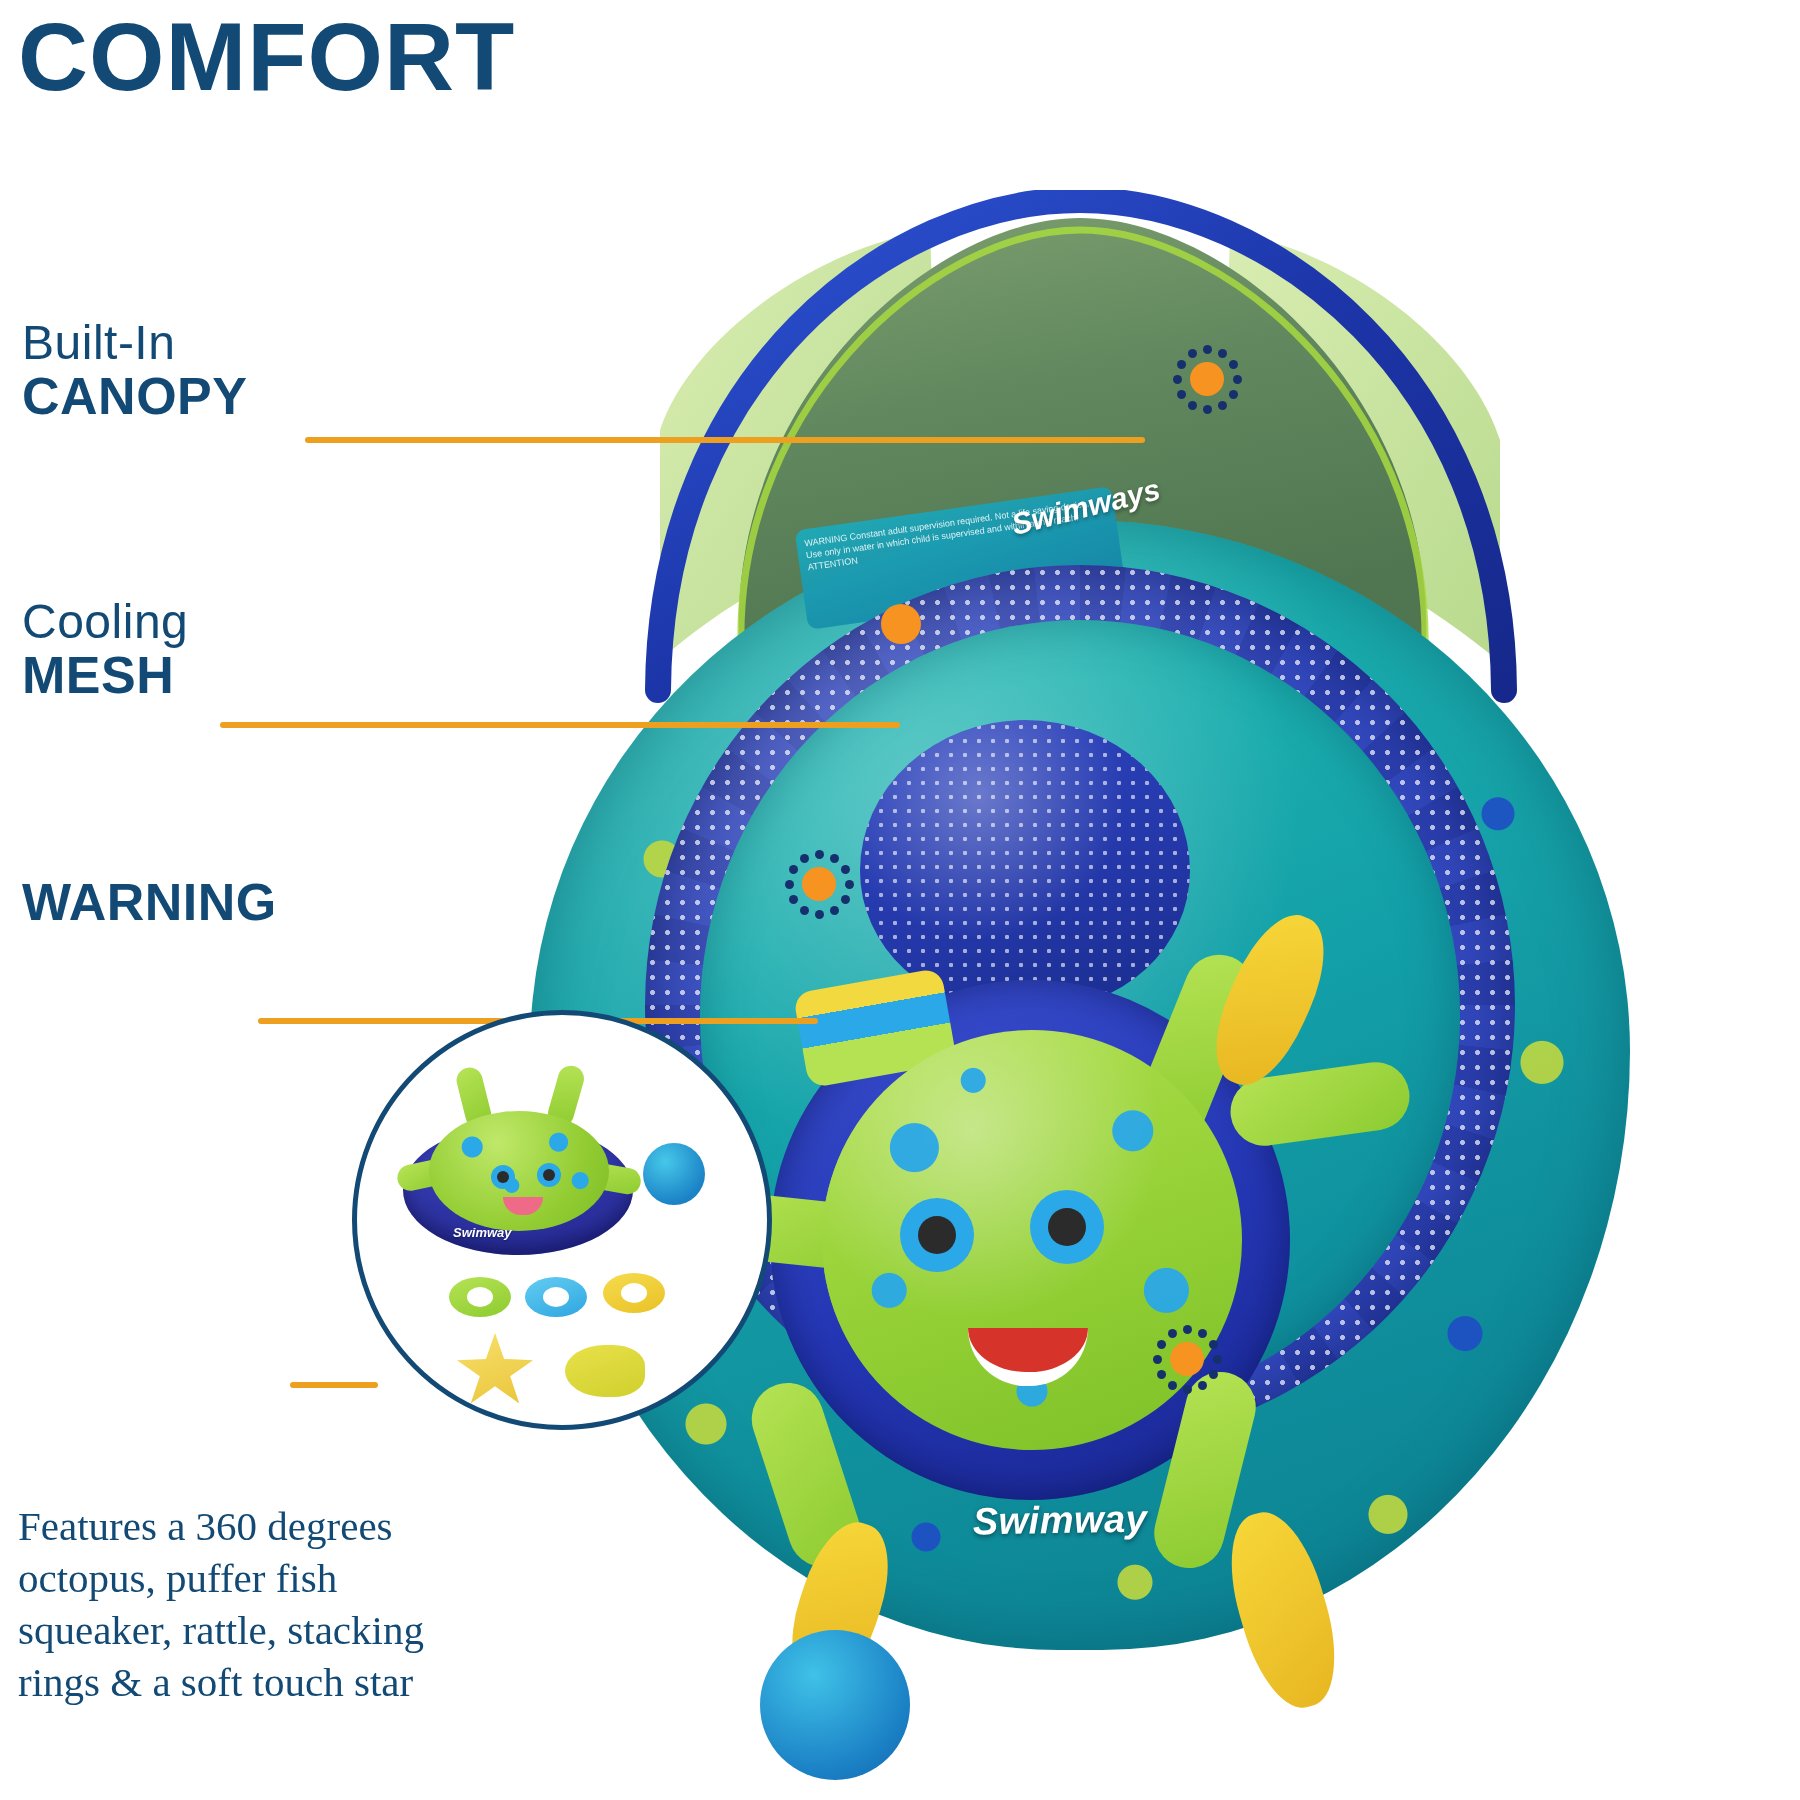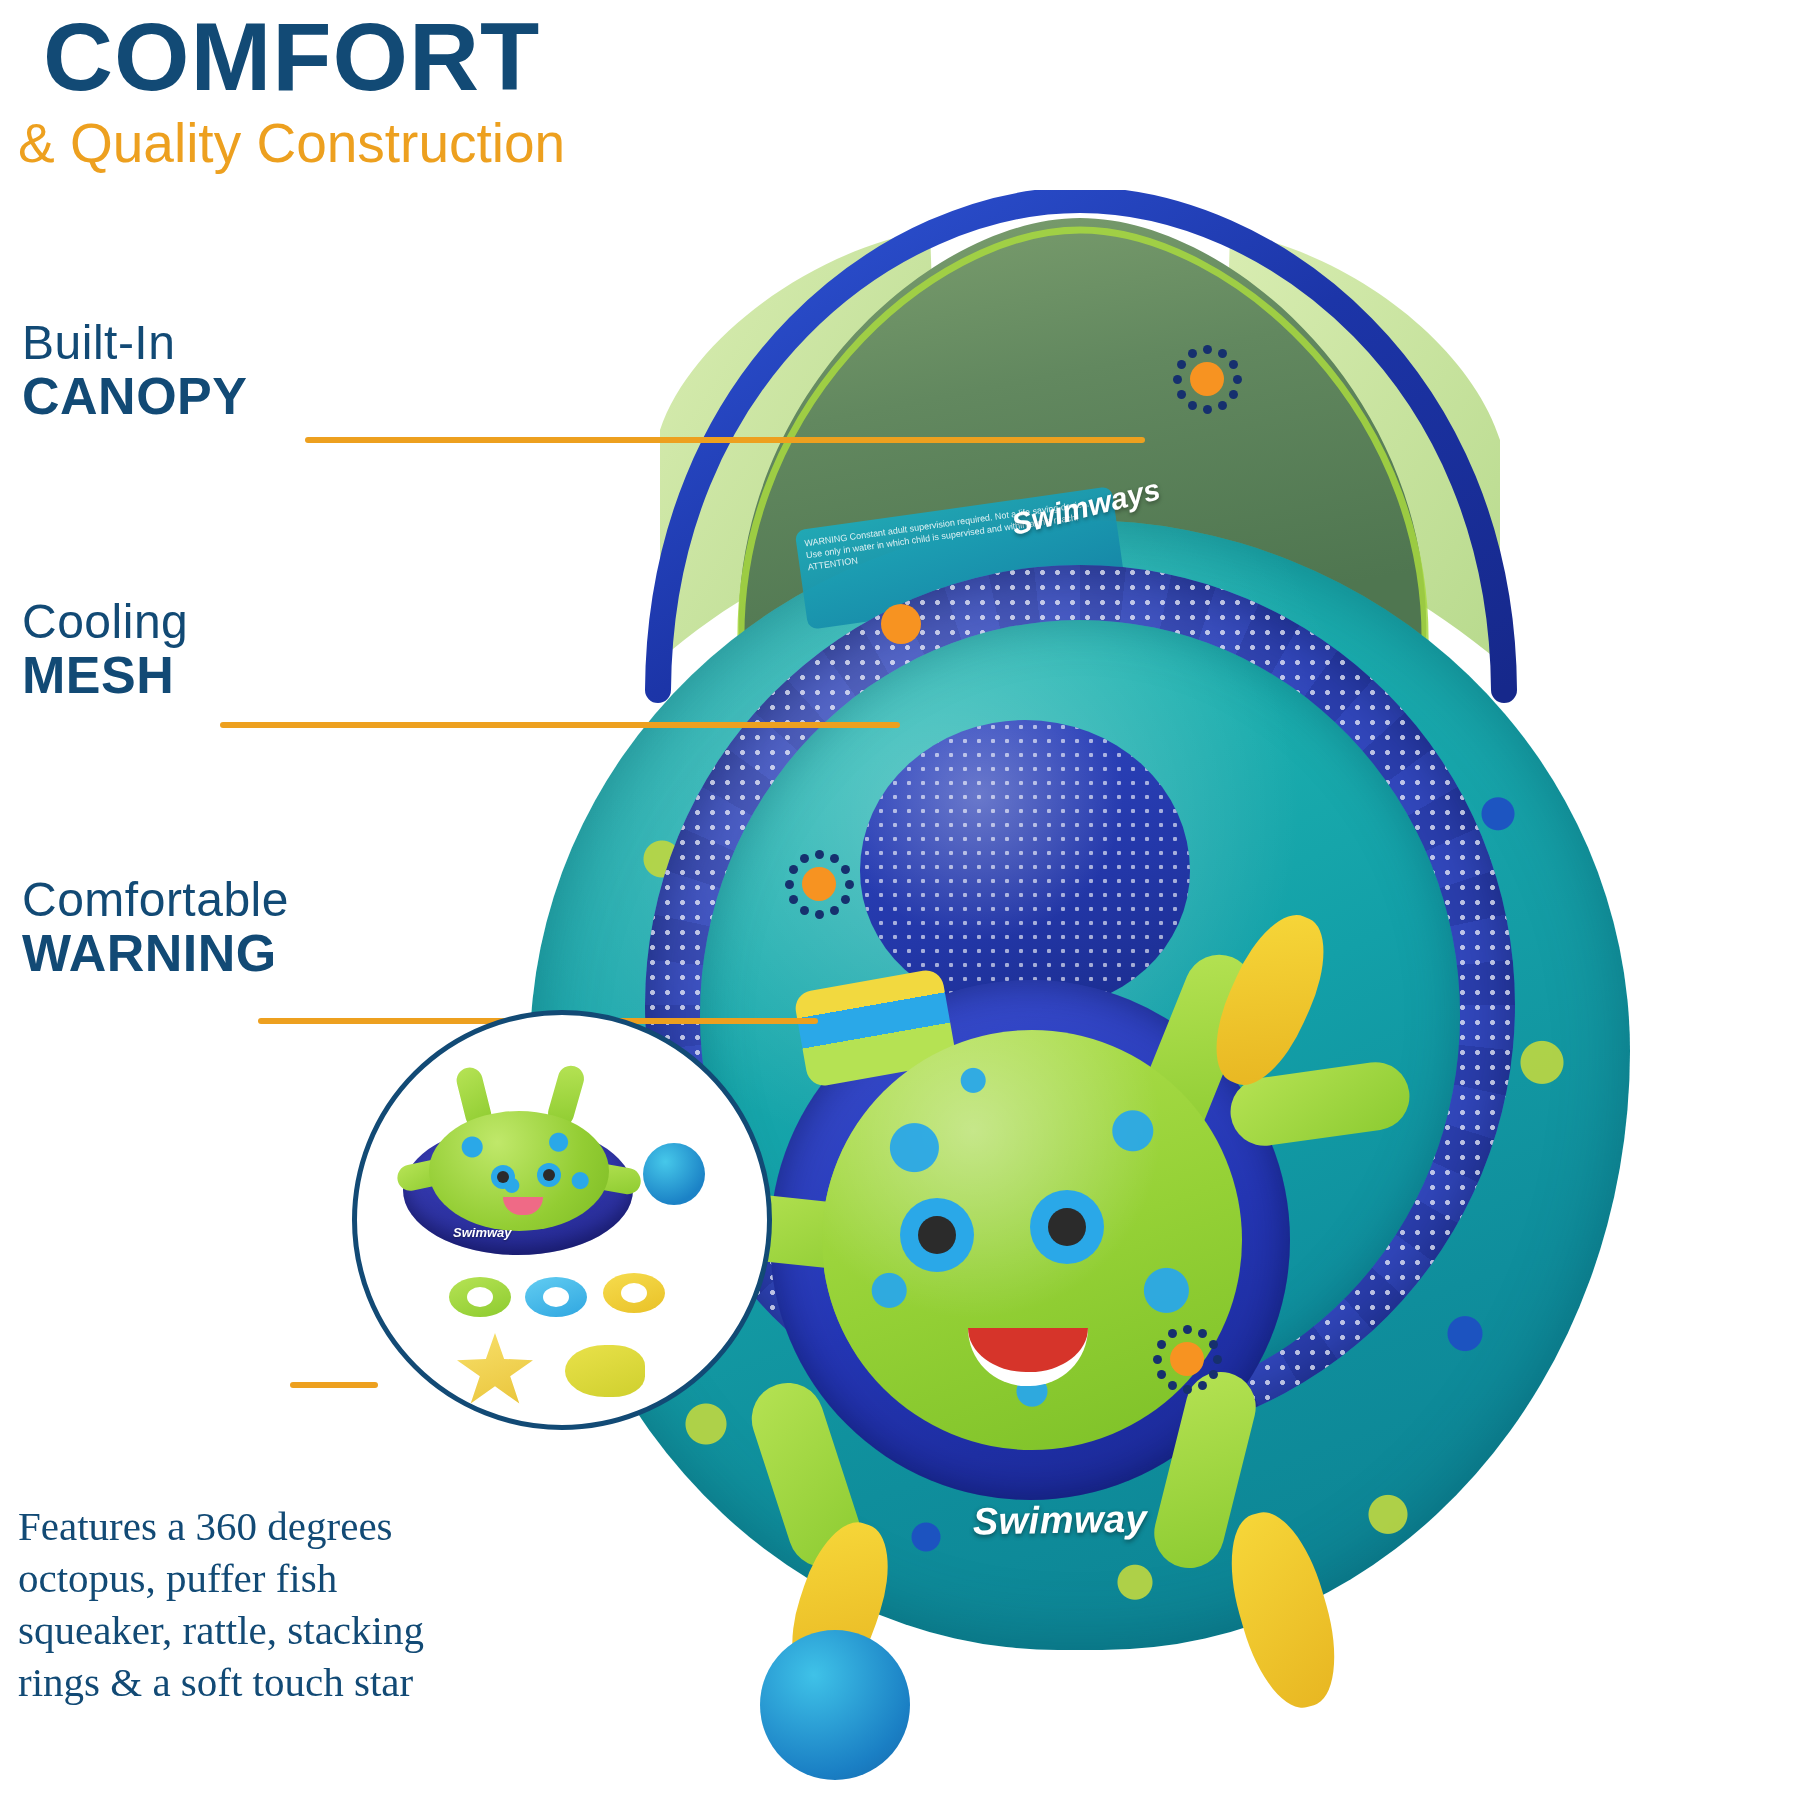--- a/index.html
+++ b/index.html
@@ -266,21 +266,20 @@
 
   .clip-strap { position:absolute; background:#a8d93f; border-radius: 4px; }
 </style>
 </head>
 <body>
 
 <div id="stage">
 
   <div class="headline">
     <div class="h1">COMFORT</div>
-    <div class="h2">&amp; Quality Construction</div>
   </div>
 
   <div id="photo">
 
     <div class="canopy-wrap">
       <svg class="canopy-arc" viewBox="0 0 1140 720" preserveAspectRatio="none">
         <defs>
           <linearGradient id="gFab" x1="0" y1="0" x2="0.3" y2="1">
             <stop offset="0%" stop-color="#7da06f"></stop>
             <stop offset="45%" stop-color="#62885f"></stop>
@@ -394,21 +393,20 @@
 
   <div class="callout" id="cal-mesh">
     <div class="line1">Cooling</div>
     <div class="line2">MESH</div>
   </div>
   <div class="callout" id="cal-canopy">
     <div class="line1">Built-In</div>
     <div class="line2">CANOPY</div>
   </div>
   <div class="callout" id="cal-fabric">
-    <div class="line1">Comfortable</div>
     <div class="line2">WARNING</div>
   </div>
 
   <div id="inset">
     <div class="ins-octo-ring"></div>
     <div class="ins-ear" style="left:104px; top:52px; transform:rotate(-14deg);"></div>
     <div class="ins-ear" style="left:196px; top:50px; transform:rotate(16deg);"></div>
     <div class="ins-arm" style="left:40px; top:146px; transform:rotate(-12deg);"></div>
     <div class="ins-arm" style="left:222px; top:150px; transform:rotate(10deg);"></div>
     <div class="ins-octo-body"></div>

